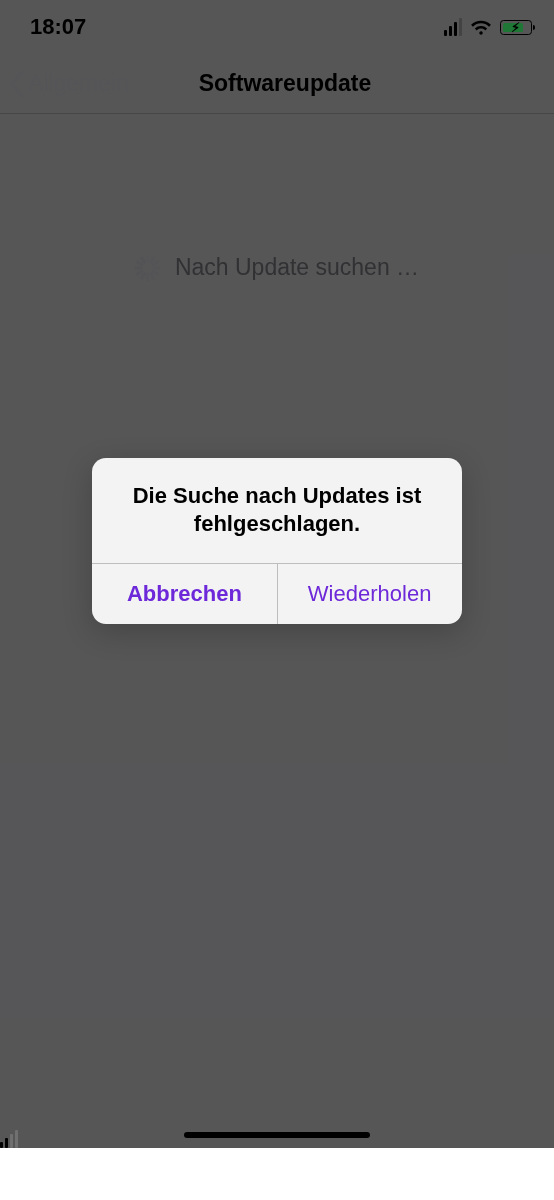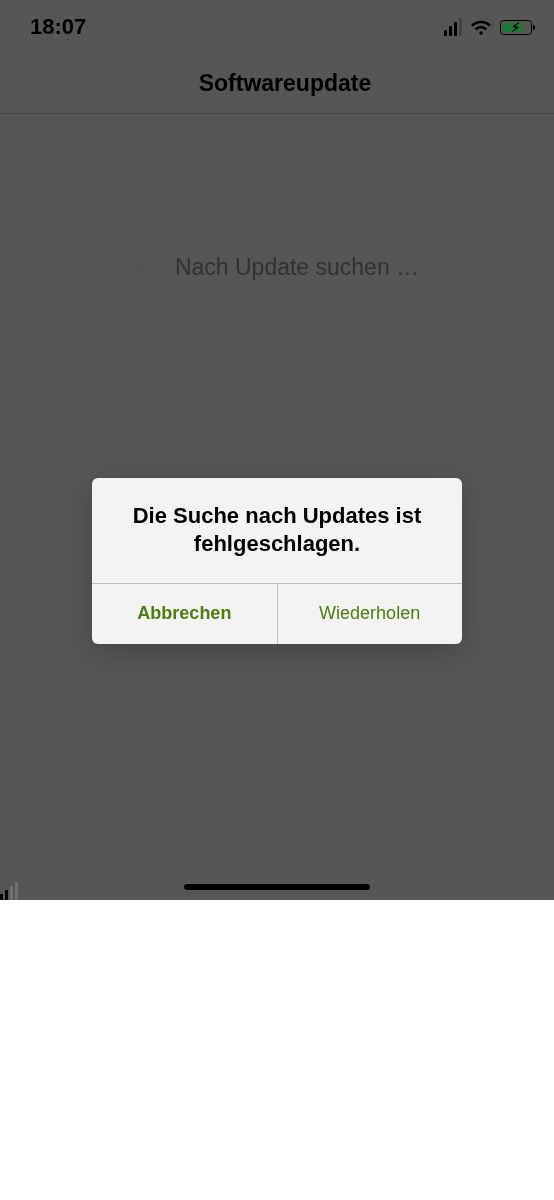--- a/index.html
+++ b/index.html
@@ -1,20 +1,20 @@
 <!DOCTYPE html>
 <html><head>
   <meta charset="utf-8">
   <style>
     * { margin: 0; padding: 0; box-sizing: border-box; -webkit-font-smoothing: antialiased; }
     html, body { width: 554px; height: 1200px; overflow: hidden; font-family: -apple-system, "Helvetica Neue", Helvetica, Arial, sans-serif; }
     .screen {
       position: relative;
       width: 554px;
-      height: 900px;
+      height: 1148px;
       background: #efeff4;
     }
     
     .status-bar {
       display: flex; align-items: center; justify-content: space-between;
       height: 54px; padding: 0 22px 0 30px; font-size: 22px; font-weight: 600; color: #000;
     }
     .status-right { display: flex; align-items: center; gap: 8px; }
     .dual-signal { display: flex; align-items: flex-end; gap: 10px; }
     .sig { display: flex; align-items: flex-end; gap: 2px; }
@@ -41,30 +41,30 @@
     .spinner span {
       position:absolute; left: 11.5px; top: 0; width: 3px; height: 8px; border-radius: 1.5px;
       background: #8a8a8f; transform-origin: 1.5px 13px;
     }
 
     
     .dim { position:absolute; inset:0; background: rgba(0,0,0,0.40); }
 
     
     .alert {
-      position:absolute; left: 50%; top: 478px; transform: translateX(-50%);
-      width: 370px; background: #f3f3f3; border-radius: 6px; overflow:hidden;
+      position:absolute; left: 50%; top: 458px; transform: translateX(-50%);
+      width: 370px; background: #f3f3f3; border-radius: 14px; overflow:hidden;
       box-shadow: 0 8px 30px rgba(0,0,0,0.2);
     }
     .alert-body { padding: 24px 20px 20px; text-align:center; }
     .alert-title { font-size: 22px; font-weight: 600; line-height: 1.25; margin-bottom: 6px; }
     .alert-msg { font-size: 17px; line-height: 1.3; color:#000; }
     .alert-sep { height: 0.5px; background: rgba(0,0,0,0.22); }
     .alert-actions { display:flex; height: 60px; }
-    .alert-btn { flex:1; display:flex; align-items:center; justify-content:center; font-size: 18px; color:#4d7c0f; cursor:pointer; user-select:none; }
+    .alert-btn { flex:1; display:flex; align-items:center; justify-content:center; font-size: 22px; color:#6d28d9; cursor:pointer; user-select:none; }
     .alert-btn.cancel { font-weight:600; }
     .alert-vline { width:0.5px; background: rgba(0,0,0,0.22); }
 
     
     .home-ind { position:absolute; bottom: 10px; left: 50%; transform:translateX(-50%); width: 186px; height: 6px; border-radius: 4px; background:#000; }
   </style>
 </head>
 <body>
 
 <div class="screen">

